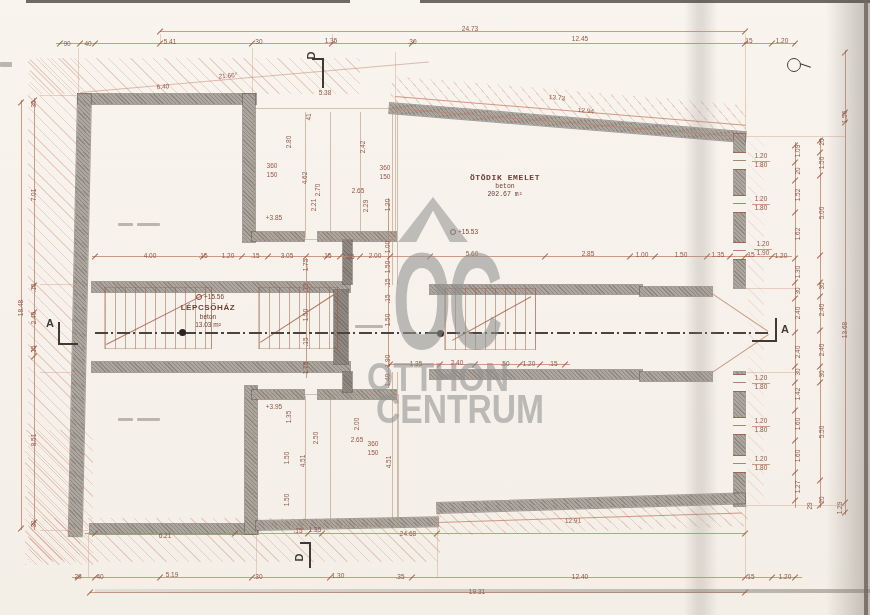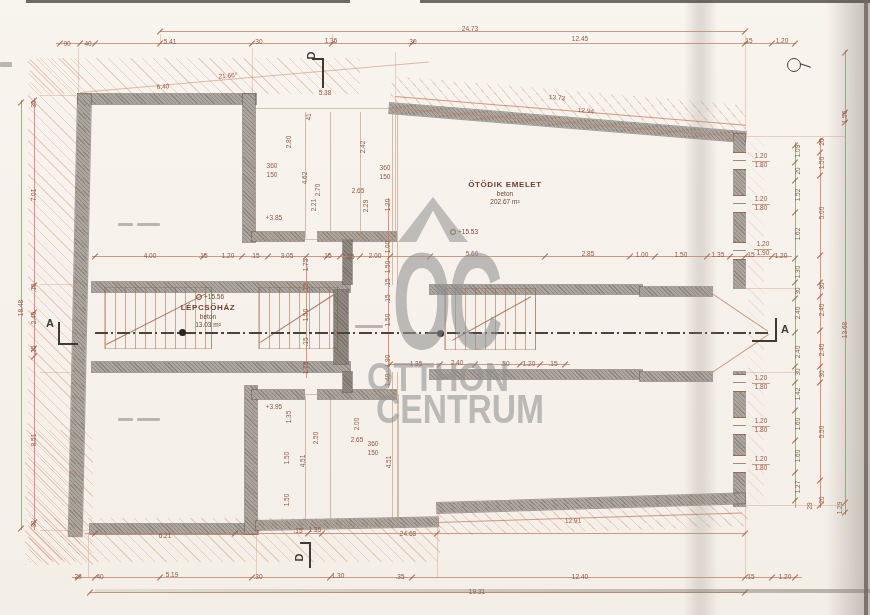--- a/index.html
+++ b/index.html
@@ -161,21 +161,21 @@
   <div class="kline" style="left:322px;top:58px;width:1.5px;height:30px;"></div>
   <div class="kline" style="left:312px;top:58px;width:11px;height:1.5px;"></div>
   <div class="marker" style="left:308px;top:50px;transform:rotate(-90deg);">D</div>
   <div class="kline" style="left:309px;top:542px;width:1.5px;height:26px;"></div>
   <div class="kline" style="left:300px;top:542px;width:10px;height:1.5px;"></div>
   <div class="marker" style="left:296px;top:552px;transform:rotate(-90deg);">D</div>
 
   <div class="circ" style="left:787px;top:58px;"></div>
   <div class="kline" style="left:800px;top:65px;width:11px;height:1.2px;transform:rotate(18deg);"></div>
 
-  <div class="room-label" style="left:505px;top:180px;">
+  <div class="room-label" style="left:505px;top:173px;font-family:Liberation Mono, monospace;">
     <div class="t">ÖTÖDIK EMELET</div>
     <div class="s">beton</div>
     <div class="s">202.67 m²</div>
   </div>
   <div class="lvl" style="left:450px;top:228px;">+15.53</div>
   <div class="room-label" style="left:208px;top:303px;">
     <div class="t">LÉPCSŐHÁZ</div>
     <div class="s">beton</div>
     <div class="s">13.03 m²</div>
   </div>

